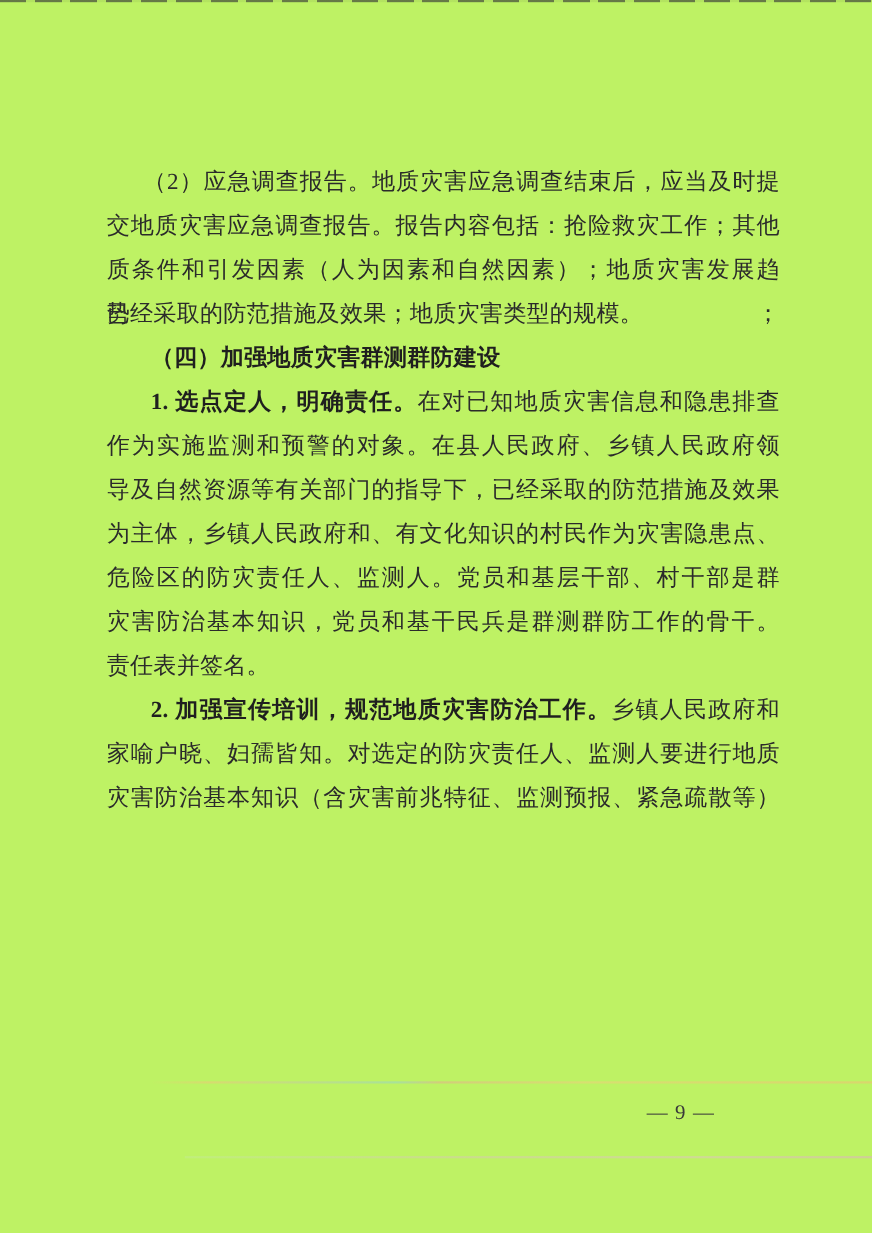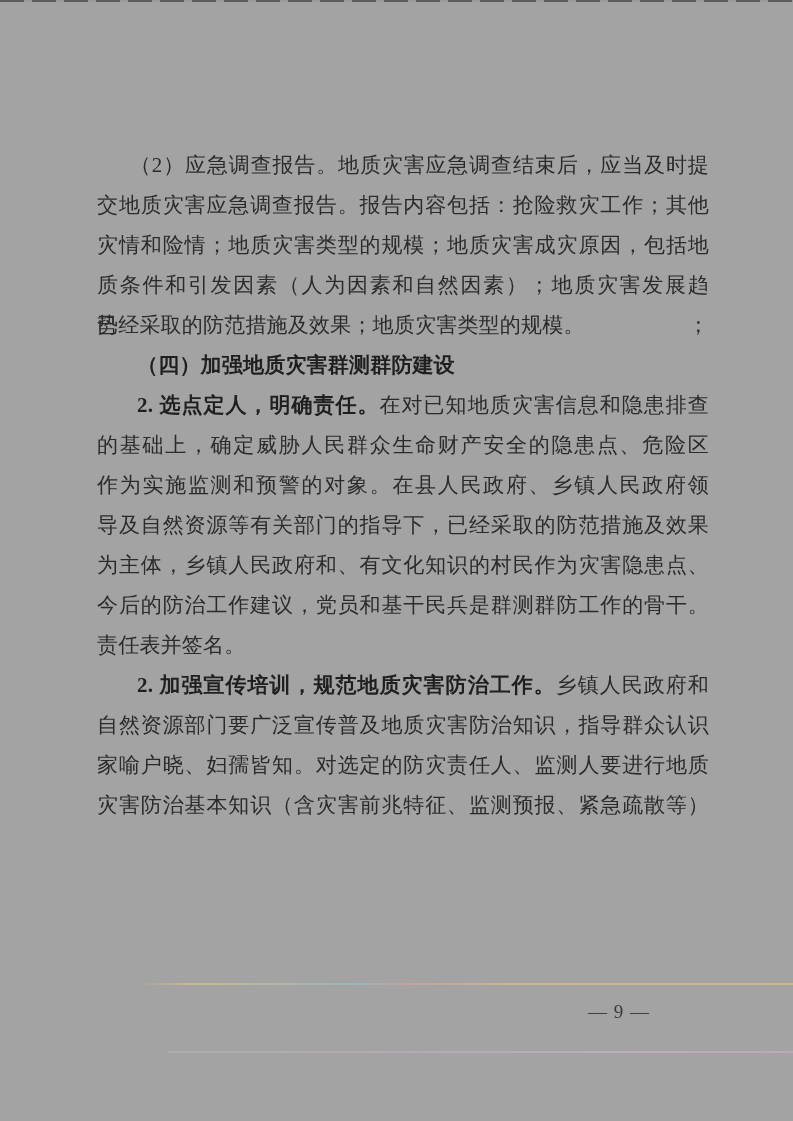--- a/index.html
+++ b/index.html
@@ -6,21 +6,21 @@
   html, body { width: 793px; height: 1121px; }
   body {
     position: relative;
     background: #ffffff;
     font-family: "Liberation Serif", "DejaVu Serif", serif;
     overflow: hidden;
   }
   .page {
     position: absolute;
     inset: 0;
-    background: #a3a3a3;
+    background: #bef264;
   }
   
   .top-edge {
     position: absolute;
     top: 0; left: 0;
     width: 100%; height: 2px;
     background: repeating-linear-gradient(90deg,
       rgba(55,55,55,0.65) 0 24px,
       rgba(55,55,55,0.08) 24px 32px);
   }
@@ -81,33 +81,31 @@
 </style>
 </head>
 <body>
 
 <div class="page">
   <div class="top-edge"></div>
 
   <div class="text-block" id="text-block">
       <div class="line just" style="padding-left: 33px;"><span class="seg">（2）应急调查报告。地质灾害应急调查结束后，应当及时提</span></div>
       <div class="line just"><span class="seg">交地质灾害应急调查报告。报告内容包括：抢险救灾工作；其他</span></div>
-      <div class="line just"><span class="seg">灾情和险情；地质灾害类型的规模；地质灾害成灾原因，包括地</span></div>
       <div class="line just"><span class="seg">质条件和引发因素（人为因素和自然因素）；地质灾害发展趋势；</span></div>
       <div class="line"><span class="seg">已经采取的防范措施及效果；地质灾害类型的规模。</span></div>
       <div class="line" style="padding-left: 40px;"><span class="seg bold">（四）加强地质灾害群测群防建设</span></div>
-      <div class="line just" style="padding-left: 40px;"><span class="seg bold">2. 选点定人，明确责任。</span><span class="seg">在对已知地质灾害信息和隐患排查</span></div>
-      <div class="line just"><span class="seg">的基础上，确定威胁人民群众生命财产安全的隐患点、危险区</span></div>
+      <div class="line just" style="padding-left: 40px;"><span class="seg bold">1. 选点定人，明确责任。</span><span class="seg">在对已知地质灾害信息和隐患排查</span></div>
       <div class="line just"><span class="seg">作为实施监测和预警的对象。在县人民政府、乡镇人民政府领</span></div>
       <div class="line just"><span class="seg">导及自然资源等有关部门的指导下，已经采取的防范措施及效果</span></div>
       <div class="line just"><span class="seg">为主体，乡镇人民政府和、有文化知识的村民作为灾害隐患点、</span></div>
-      <div class="line just"><span class="seg">今后的防治工作建议，党员和基干民兵是群测群防工作的骨干。</span></div>
+      <div class="line just"><span class="seg">危险区的防灾责任人、监测人。党员和基层干部、村干部是群</span></div>
+      <div class="line just"><span class="seg">灾害防治基本知识，党员和基干民兵是群测群防工作的骨干。</span></div>
       <div class="line"><span class="seg">责任表并签名。</span></div>
       <div class="line just" style="padding-left: 40px;"><span class="seg bold">2. 加强宣传培训，规范地质灾害防治工作。</span><span class="seg">乡镇人民政府和</span></div>
-      <div class="line just"><span class="seg">自然资源部门要广泛宣传普及地质灾害防治知识，指导群众认识</span></div>
       <div class="line just"><span class="seg">家喻户晓、妇孺皆知。对选定的防灾责任人、监测人要进行地质</span></div>
       <div class="line just"><span class="seg">灾害防治基本知识（含灾害前兆特征、监测预报、紧急疏散等）</span></div>
     </div>
 
   <div class="artifact-mid"></div>
   <div class="artifact-bottom"></div>
 
   <div class="page-number">— 9 —</div>
 </div>
 

